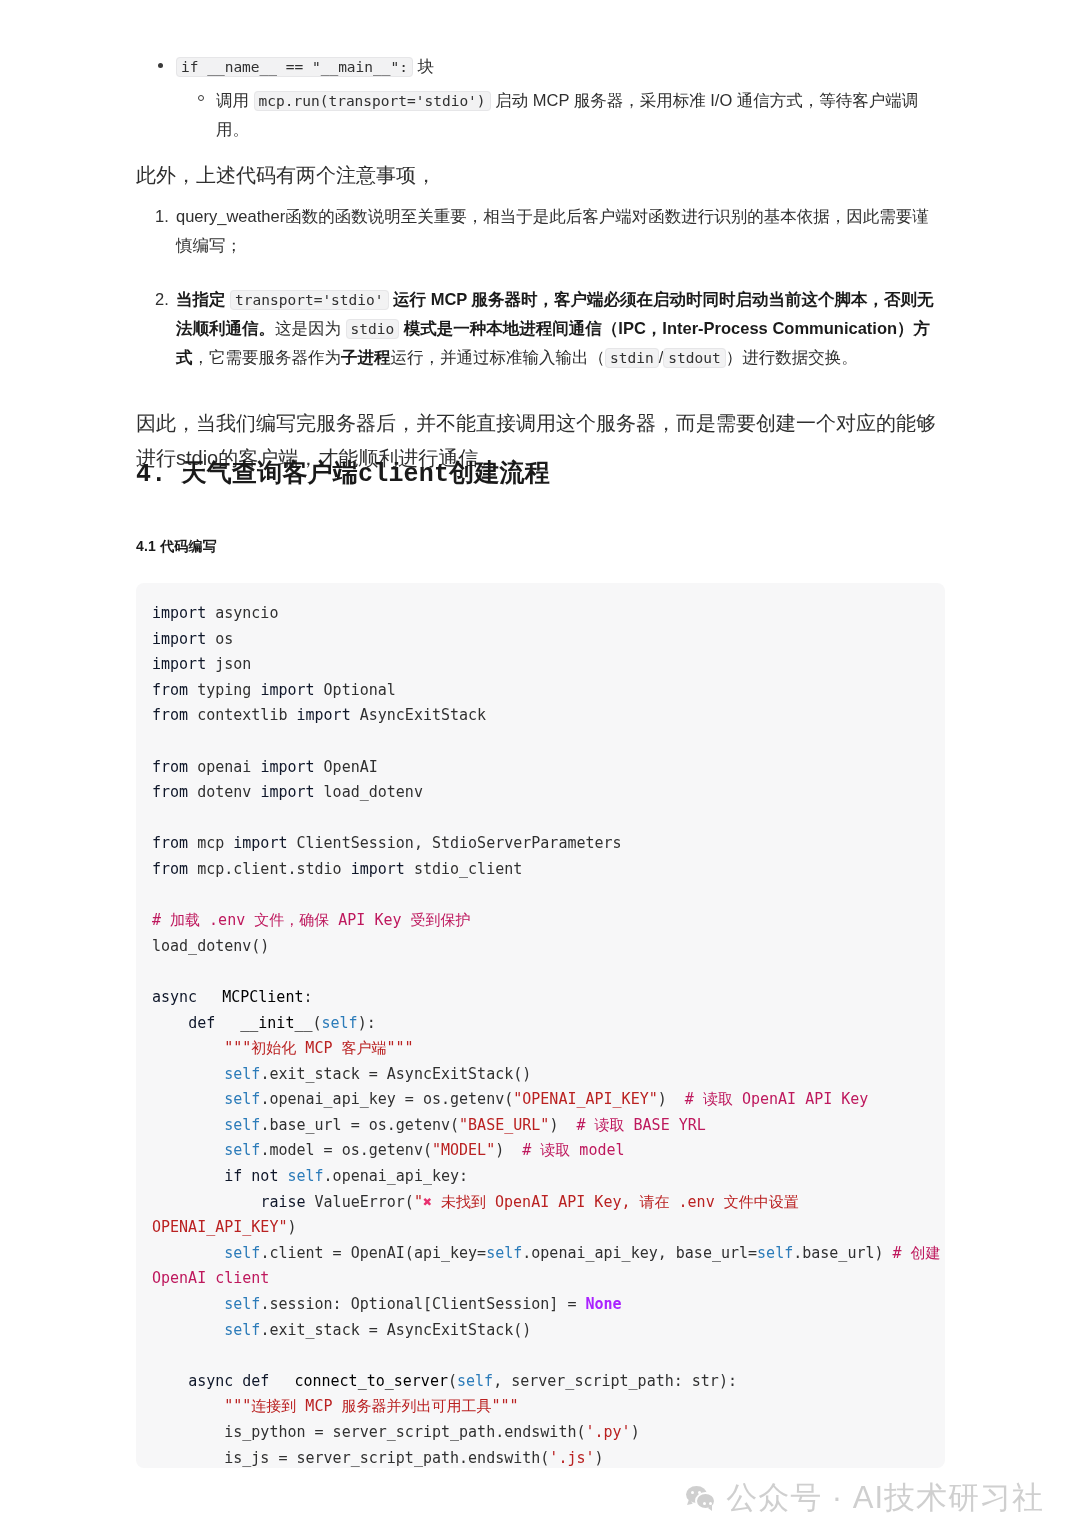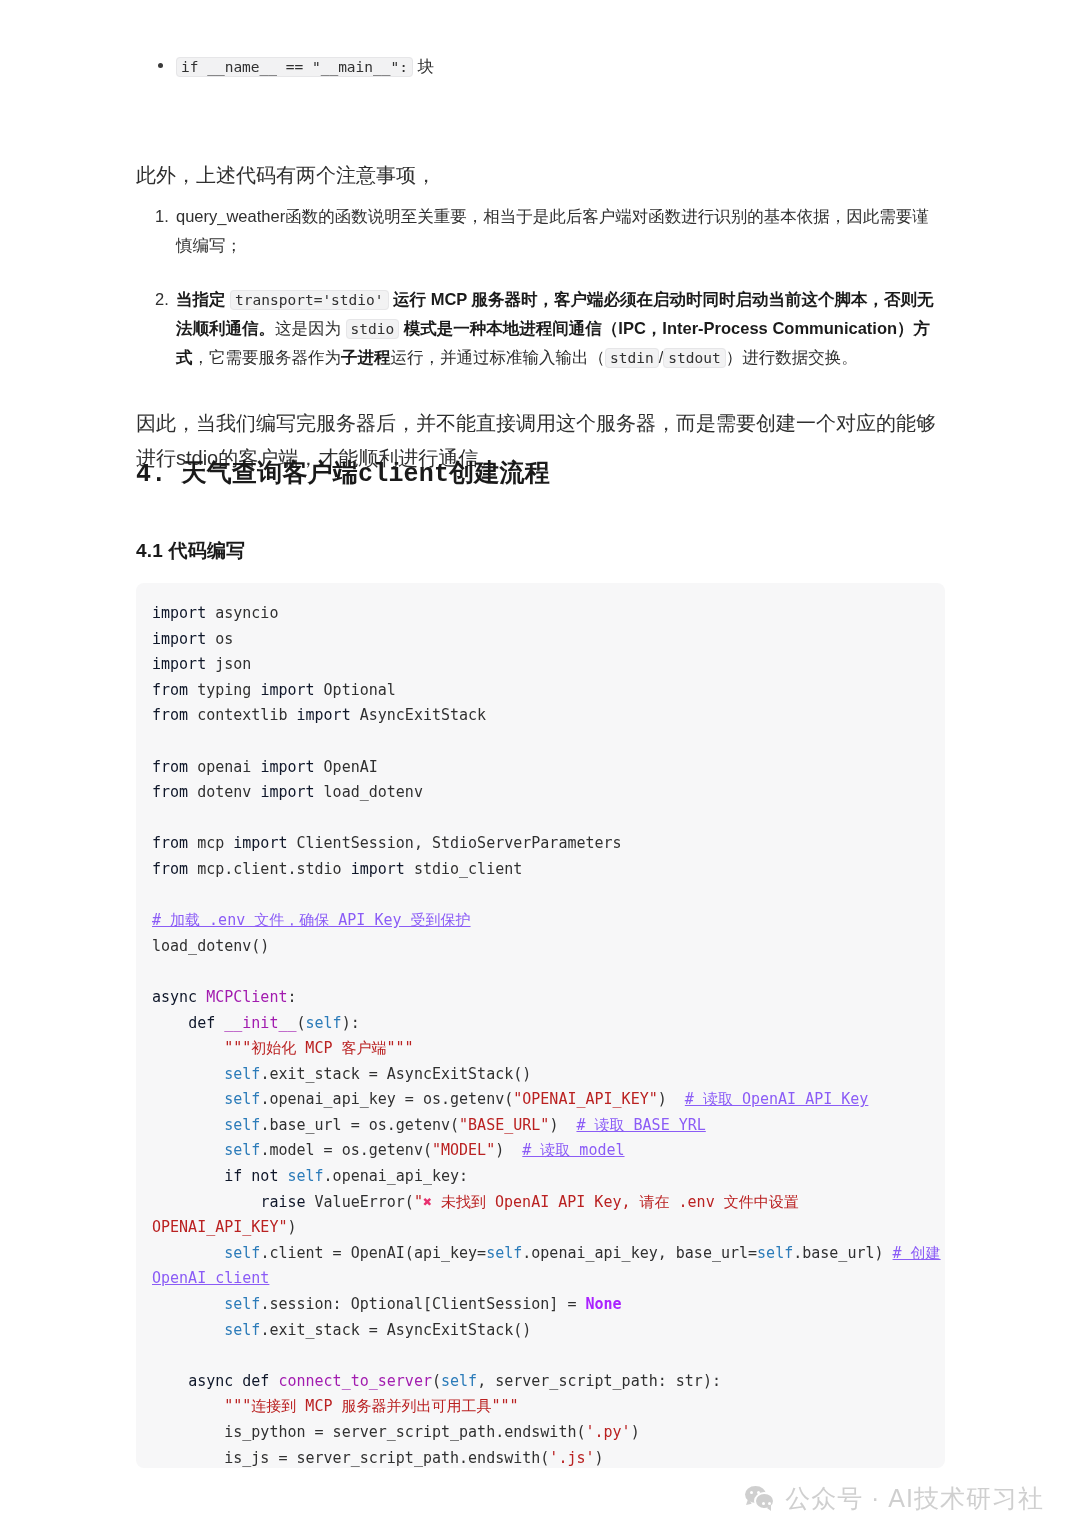--- a/index.html
+++ b/index.html
@@ -69,21 +69,21 @@
     position:absolute; left:19px; top:0;
     font-size:16.5px; color:#2f2f2f;
   }
 
   
   h2.h-main {
     font-size:25px; font-weight:bold; color:#1a1a1a;
     margin:0; letter-spacing:0.2px;
   }
   h3.h-sub {
-    font-size:19px; font-weight:bold; color:#1a1a1a;
+    font-size:14px; font-weight:bold; color:#1a1a1a;
     margin:0; letter-spacing:0.2px;
   }
 
   
   .codeblock {
     position:absolute; left:136px; top:583px;
     width:809px; height:885px;
     background:#f7f7f8;
     border-radius:8px;
     box-sizing:border-box;
@@ -93,37 +93,37 @@
     margin:0; padding:18px 0 0 16px;
     font-family:"DejaVu Sans Mono","Liberation Mono",monospace;
     font-size:15px;
     line-height:25.6px;
     color:#303030;
     white-space:pre-wrap;
     word-break:break-word;
   }
   .k  { color:#0f172a; }          
   .kc { color:#aa22ff; font-weight:bold; }          
-  .nc { color:#a21caf; }          
+  .nc { color:#000000;margin-left:16px; }          
   .bi { color:#2b7bb9; }          
   .s  { color:#ba2121; }          
-  .c  { color:#8b5cf6;text-decoration:underline; }          
+  .c  { color:#be185d; }          
   .xm { color:#e8306f; font-weight:bold; } 
 
   
   .footer {
     position:absolute; left:0; bottom:0;
     width:1080px; height:60px;
     background:#ffffff;
     display:flex; align-items:center; justify-content:flex-end;
     padding-right:36px; box-sizing:border-box;
   }
   .wm { display:flex; align-items:center; gap:10px; opacity:0.98; }
   .wm-text {
-    font-size:25px; color:#cfcfcf; letter-spacing:1px;
+    font-size:31px; color:#cfcfcf; letter-spacing:1px;
     font-family:"Liberation Sans","DejaVu Sans",sans-serif;
   }
   .wechat { position:relative; width:30px; height:24px; }
   .wechat .b1 {
     position:absolute; left:0; top:0; width:21px; height:17px;
     background:#cfcfcf; border-radius:50%;
   }
   .wechat .b1:after {
     content:""; position:absolute; left:2px; bottom:-3px;
     width:0; height:0; border-left:5px solid #cfcfcf;
@@ -144,20 +144,26 @@
 </head>
 <body>
 
 <div class="page">
 
   <div class="content" style="top:52px;">
     <ul class="lvl1">
       <li>
         <span class="bullet"></span>
         <code class="ic">if __name__ == "__main__":</code><span> 块</span>
+        <ul class="lvl2">
+          <li>
+            <span class="bullet-o"></span>
+            <span>调用 </span><code class="ic">mcp.run(transport='stdio')</code><span> 启动 MCP 服务器，采用标准 I/O 通信方式，等待客户端调用。</span>
+          </li>
+        </ul>
       </li>
     </ul>
   </div>
 
   <div class="content" style="top:158px;">
     <p class="para">此外，上述代码有两个注意事项，</p>
   </div>
 
   <div class="content" style="top:202px;">
     <ol class="olist">

